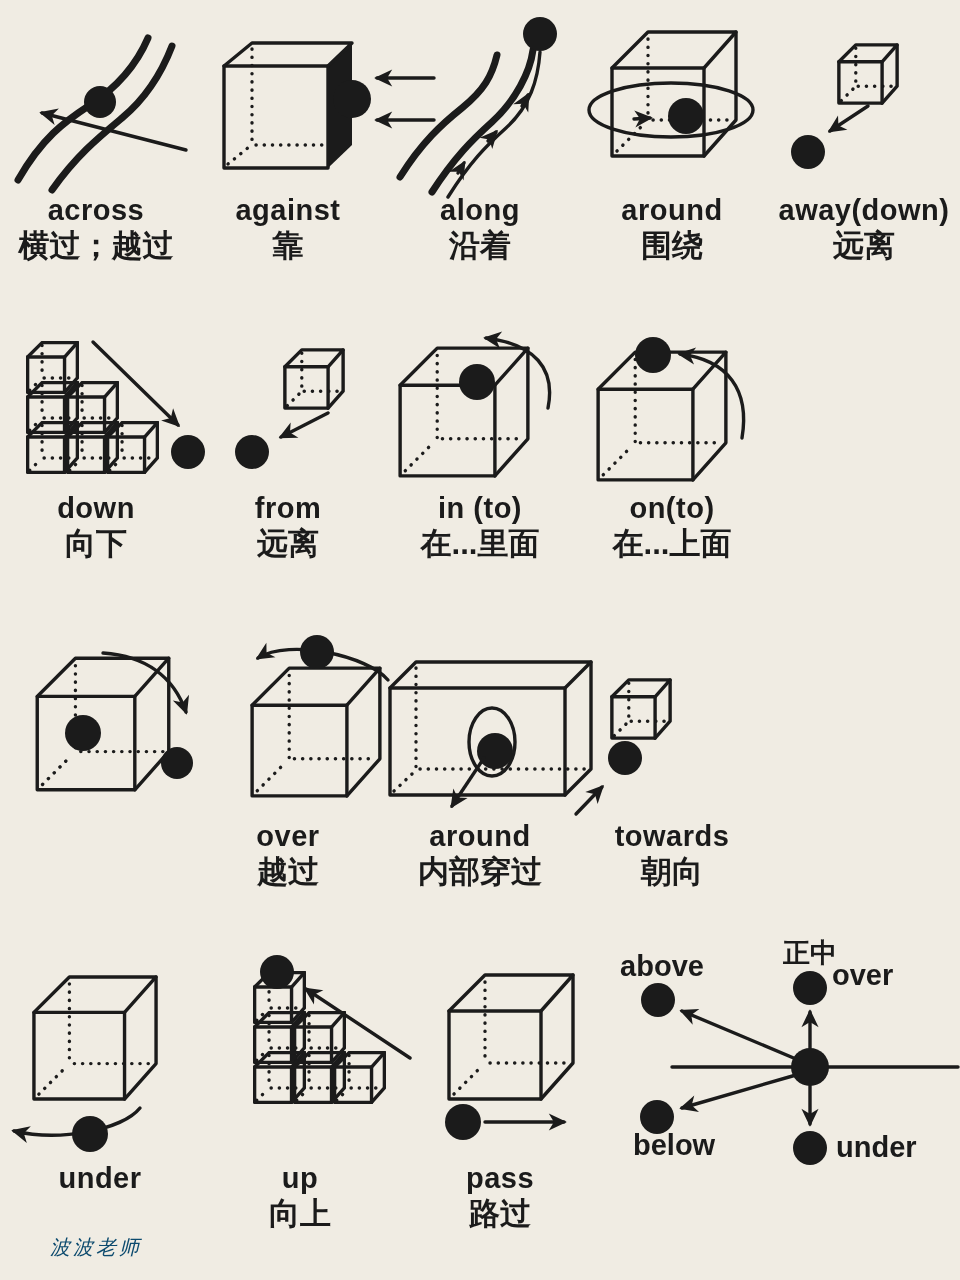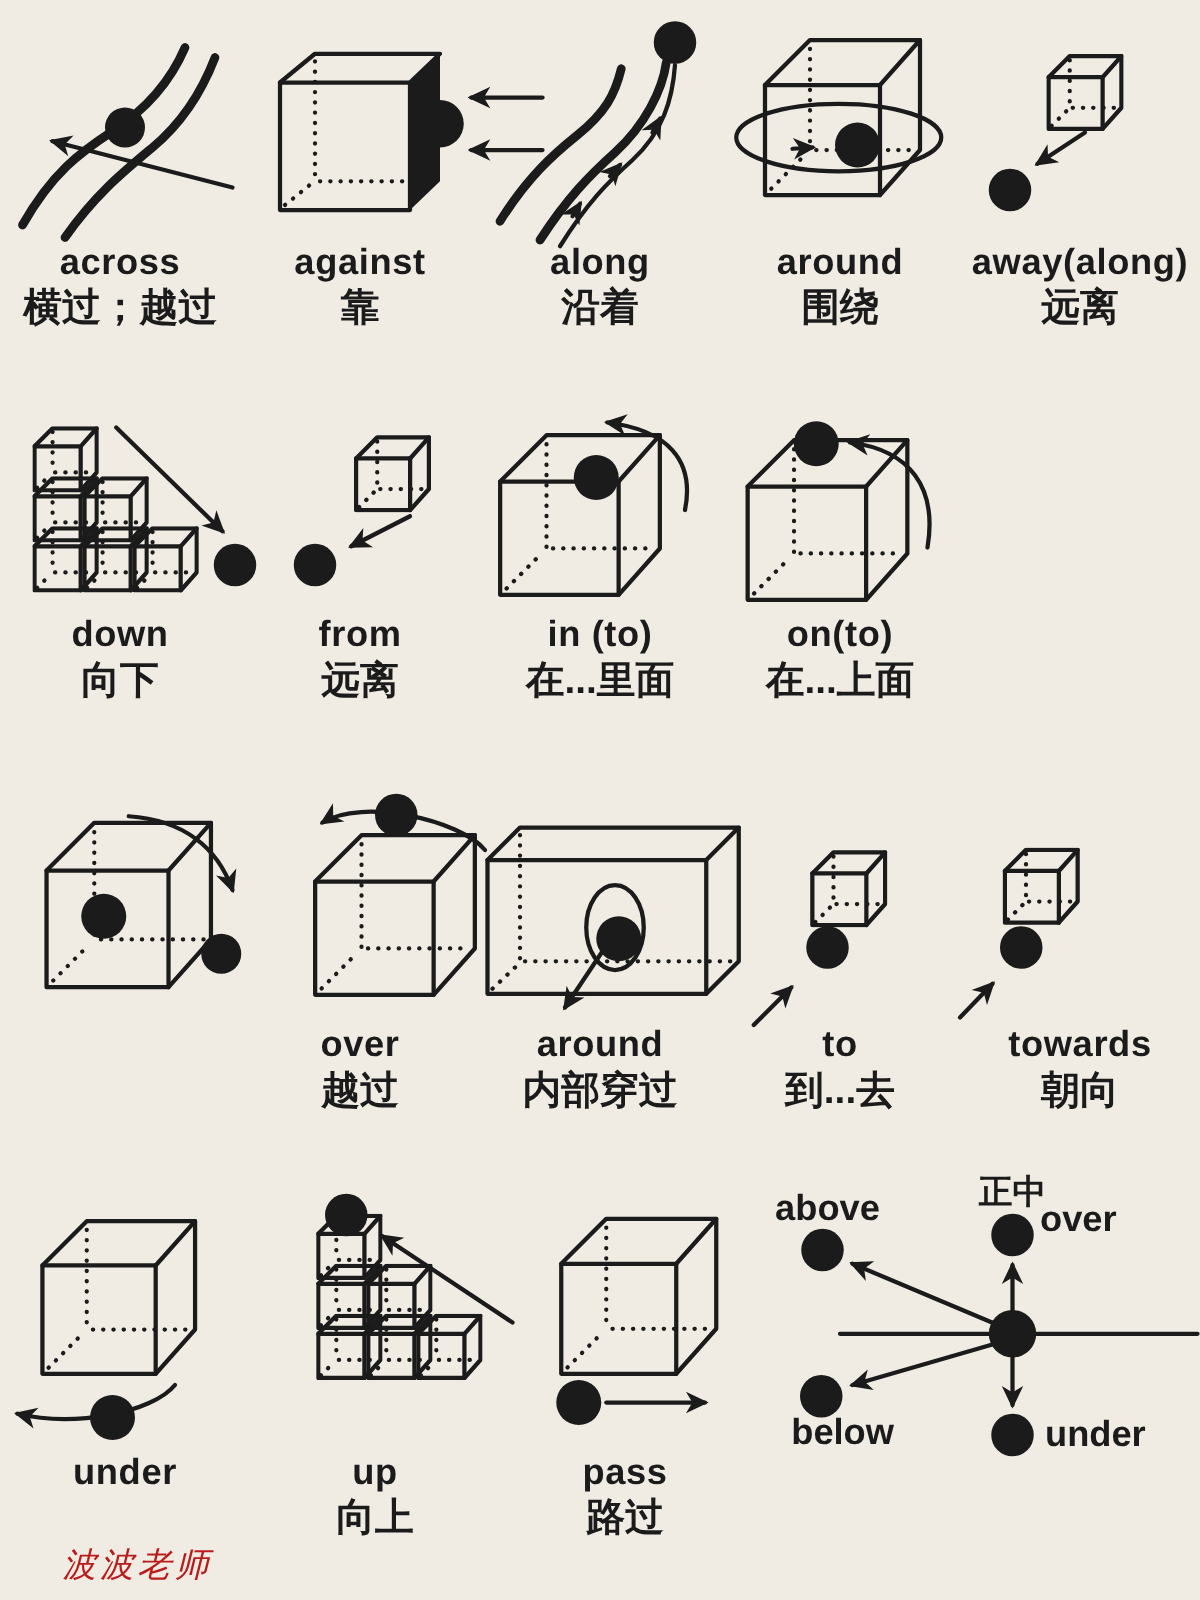--- a/index.html
+++ b/index.html
@@ -16,21 +16,21 @@
   .row2 { top:308px; grid-template-columns:repeat(5,192px); }
   .row3 { top:616px; grid-template-columns:repeat(5,192px); }
   .row4 { top:928px; grid-template-columns:200px 200px 200px 360px; }
   figure.cell { margin:0; display:flex; flex-direction:column; align-items:center; }
   svg.fig { display:block; overflow:visible; }
   .en { font-weight:bold; font-size:29px; line-height:1.12; text-align:center; letter-spacing:0.5px; }
   .zh { font-weight:bold; font-size:31px; line-height:1.3; text-align:center; }
   .wm {
     position:absolute; left:50px; top:1234px;
     font-family:Liberation Serif, serif; font-style:italic;
-    font-size:27px; color:#b91c1c; letter-spacing:3px;
+    font-size:20px; color:#0c4a6e; letter-spacing:3px;
   }
   
   .ln   { stroke:#1b1b1b; stroke-width:3.4; fill:none; stroke-linejoin:round; stroke-linecap:round; }
   .thick{ stroke-width:7; }
   .dot  { stroke-dasharray:0.2 8; }
   .fillb{ fill:#1b1b1b; stroke:none; }
   svg text { font-family:"Liberation Sans", sans-serif; fill:#1b1b1b; }
   .axis-en { font-weight:bold; font-size:29px; }
   .axis-zh { font-weight:bold; font-size:27px; }
 </style>
@@ -117,21 +117,21 @@
       </figcaption>
     </figure>
 
     <figure class="cell">
       <svg class="fig" width="192" height="184" viewBox="0 0 192 184">
         <use href="#cube" x="69" y="33" width="62" height="62"></use>
         <path class="ln" stroke-width="3.2" d="M100,96 L62,121" marker-end="url(#ah)"></path>
         <circle class="fillb" cx="40" cy="142" r="17"></circle>
       </svg>
       <figcaption>
-        <div class="en">away(along)</div>
+        <div class="en">away(down)</div>
         <div class="zh">远离</div>
       </figcaption>
     </figure>
   </div>
 
   <div class="row row2">
 
     <figure class="cell">
       <svg class="fig" width="192" height="184" viewBox="0 0 192 184">
         <use href="#cube" x="26" y="33" width="53" height="53"></use>
@@ -221,31 +221,20 @@
         <ellipse class="ln" stroke-width="3.6" cx="108" cy="126" rx="23" ry="34"></ellipse>
         <circle class="fillb" cx="111" cy="135" r="18"></circle>
         <path class="ln" stroke-width="3.4" d="M100,142 L68,190" marker-end="url(#ah)"></path>
       </svg>
       <figcaption>
         <div class="en">around</div>
         <div class="zh">内部穿过</div>
       </figcaption>
     </figure>
 
-    <figure class="cell">
-      <svg class="fig" width="192" height="204" viewBox="0 0 192 204">
-        <use href="#cube" x="72" y="64" width="62" height="62"></use>
-        <circle class="fillb" cx="86" cy="142" r="17"></circle>
-        <path class="ln" stroke-width="3.4" d="M27,204 L57,174" marker-end="url(#ah)"></path>
-      </svg>
-      <figcaption>
-        <div class="en">to</div>
-        <div class="zh">到...去</div>
-      </figcaption>
-    </figure>
 
     <figure class="cell">
       <svg class="fig" width="192" height="204" viewBox="0 0 192 204">
         <use href="#cube" x="34" y="62" width="62" height="62"></use>
         <circle class="fillb" cx="49" cy="142" r="17"></circle>
         <path class="ln" stroke-width="3.4" d="M0,198 L26,171" marker-end="url(#ah)"></path>
       </svg>
       <figcaption>
         <div class="en">towards</div>
         <div class="zh">朝向</div>

